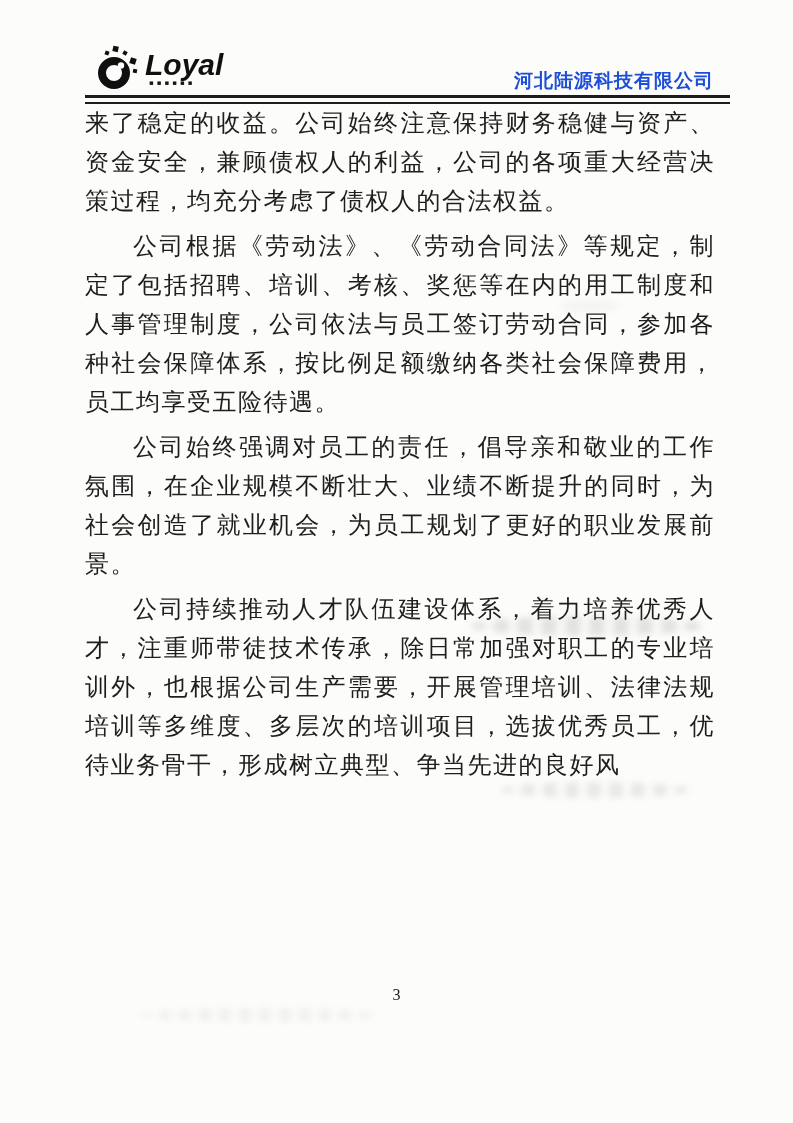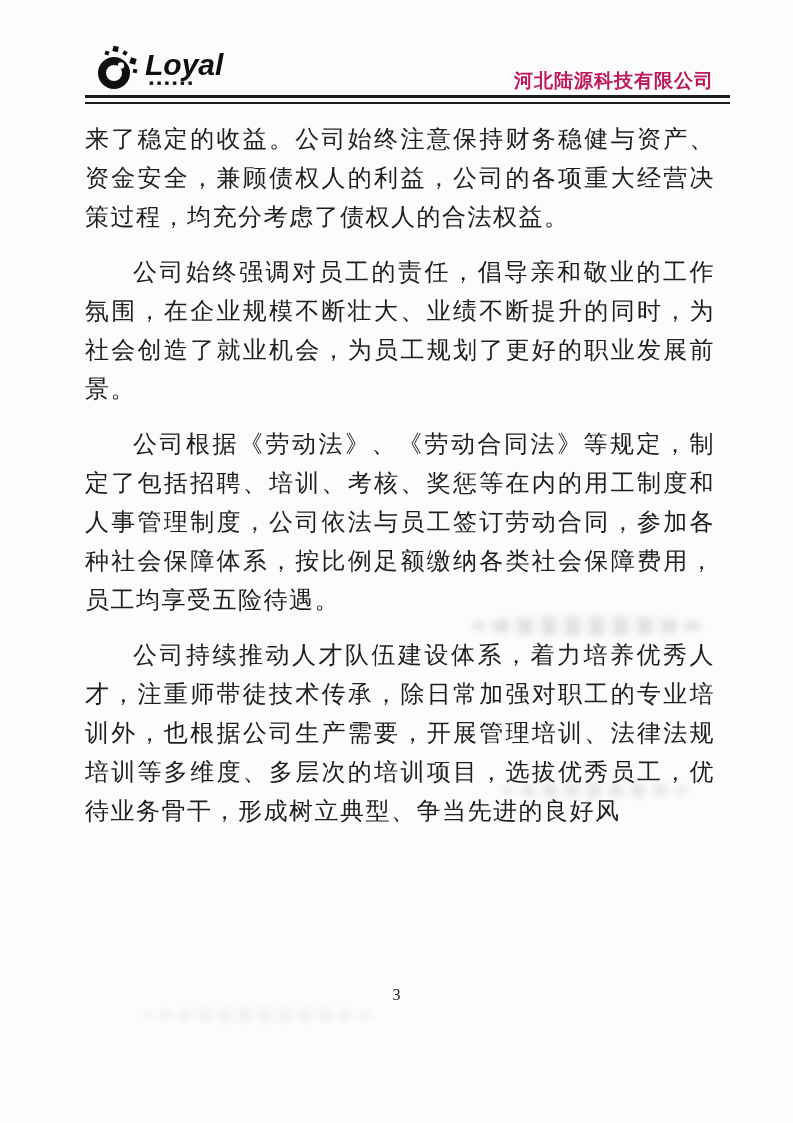--- a/index.html
+++ b/index.html
@@ -25,36 +25,36 @@
   }
   .logo-subtext{
     position:absolute;left:4px;top:29px;
     font-size:7px;letter-spacing:3px;color:#151515;
     font-family:"DejaVu Sans", sans-serif;
     white-space:nowrap;
   }
   .company-name{
     position:absolute;right:14px;bottom:2px;
     font-family:Liberation Sans, sans-serif;
-    font-weight:bold;font-size:19px;color:#be185d;
+    font-weight:bold;font-size:19px;color:#1d4ed8;
     letter-spacing:1px;
   }
   .header-rule{
     position:absolute;left:85px;top:95px;width:645px;height:4px;
     border-top:3px solid #1c1c1c;border-bottom:2px solid #1c1c1c;
   }
   
   .doc-body{
     position:absolute;left:85px;top:104px;width:630px;
     font-size:24px;line-height:39px;
     text-align:justify;text-justify:inter-character;
     letter-spacing:1.5px;
     color:#1e1e1e;
   }
-  .doc-body p{margin:16px 0 6px 0;}
+  .doc-body p{margin:0 0 6px 0;}
   .doc-body p.indent{text-indent:2em;}
   .doc-body p.heading{text-indent:2em;margin-bottom:7px;}
   
   .page-number{
     position:absolute;left:0;top:986px;width:100%;
     text-align:center;font-size:16px;color:#222;
     font-family:"Liberation Serif", serif;
   }
   
   .artifact{
@@ -92,22 +92,22 @@
         <span class="logo-text">Loyal</span>
         <span class="logo-subtext">▪▪▪▪▪▪</span>
       </div>
     </div>
     <div class="company-name">河北陆源科技有限公司</div>
   </div>
   <div class="header-rule"></div>
 
   <div class="doc-body">
     <p>来了稳定的收益。公司始终注意保持财务稳健与资产、资金安全，兼顾债权人的利益，公司的各项重大经营决策过程，均充分考虑了债权人的合法权益。</p>
+    <p class="indent">公司根据《劳动法》、《劳动合同法》等规定，制定了包括招聘、培训、考核、奖惩等在内的用工制度和人事管理制度，公司依法与员工签订劳动合同，参加各种社会保障体系，按比例足额缴纳各类社会保障费用，员工均享受五险待遇。</p>
     <p class="indent">公司始终强调对员工的责任，倡导亲和敬业的工作氛围，在企业规模不断壮大、业绩不断提升的同时，为社会创造了就业机会，为员工规划了更好的职业发展前景。</p>
-    <p class="indent">公司根据《劳动法》、《劳动合同法》等规定，制定了包括招聘、培训、考核、奖惩等在内的用工制度和人事管理制度，公司依法与员工签订劳动合同，参加各种社会保障体系，按比例足额缴纳各类社会保障费用，员工均享受五险待遇。</p>
     <p class="indent">公司持续推动人才队伍建设体系，着力培养优秀人才，注重师带徒技术传承，除日常加强对职工的专业培训外，也根据公司生产需要，开展管理培训、法律法规培训等多维度、多层次的培训项目，选拔优秀员工，优待业务骨干，形成树立典型、争当先进的良好风</p>
   </div>
 
   <div class="page-number">3</div>
 
   <div class="artifact a1"></div>
   <div class="artifact a2"></div>
   <div class="artifact a3"></div>
   <div class="artifact a4"></div>
 

